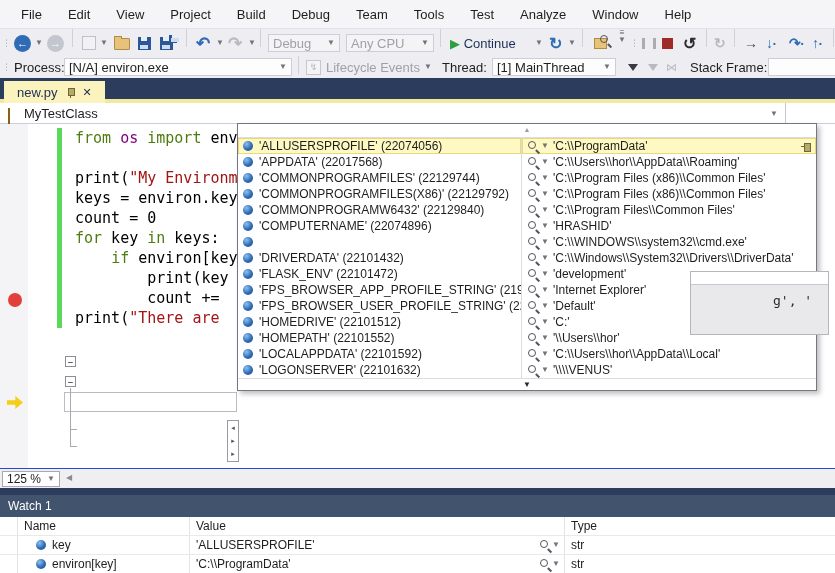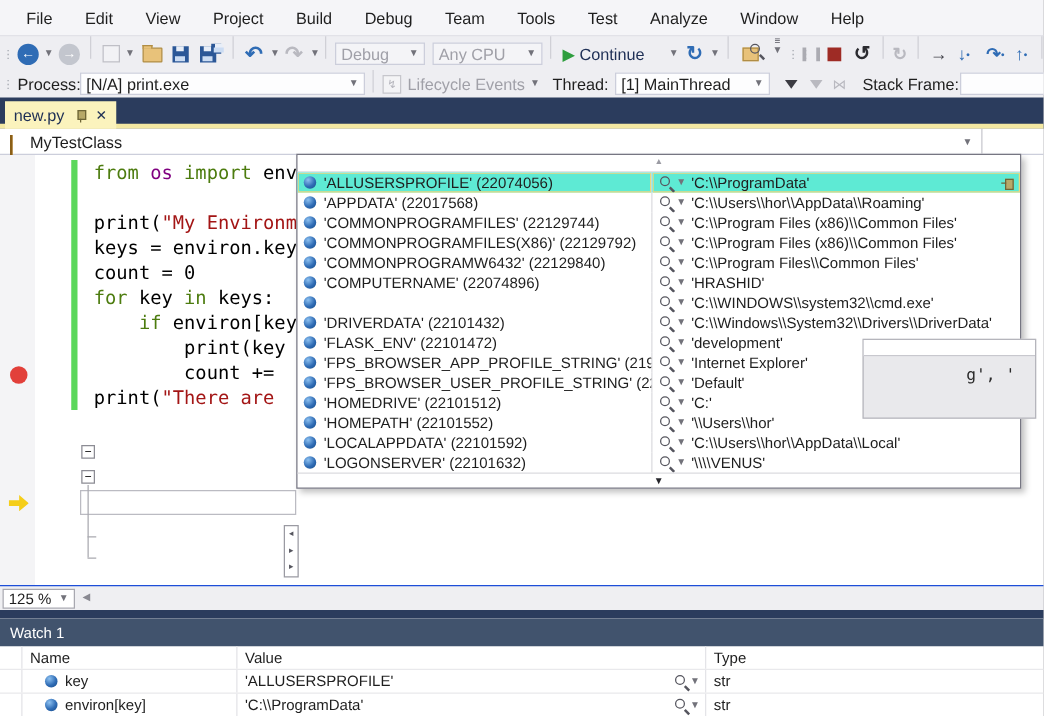--- a/index.html
+++ b/index.html
@@ -28,21 +28,21 @@
   .floppy::after{content:"";position:absolute;bottom:1px;left:2px;width:8px;height:4px;background:#CBDCF3;}
   .newproj{width:12px;height:12px;border:1px solid #BFBFC6;background:#F2F2F5;}
   .pausebars{width:8px;height:11px;border-left:3px solid #ABABB2;border-right:3px solid #ABABB2;}
   .stopsq{width:11px;height:11px;background:#9E2B25;}
   .funnel{width:0;height:0;border-left:5px solid transparent;border-right:5px solid transparent;border-top:7px solid #3A3A42;}
   .funnel.gray{border-top-color:#B9B9C0;}
   .lightbox{width:13px;height:13px;border:1px solid #C6C6CC;background:#F4F4F6;color:#B5B5BC;font-size:9px;line-height:13px;text-align:center;}
   
   .tabband{left:0;top:78px;width:835px;height:25px;background:#2B3C5D;}
   .yellowline{position:absolute;left:0;top:21px;width:835px;height:4px;background:#F3E8A2;}
-  .tab{position:absolute;left:4px;top:3px;height:22px;background:#FBF3BD;display:flex;align-items:center;padding:0 7px;color:#1E2F55;z-index:2;}
+  .tab{position:absolute;left:4px;top:3px;height:22px;background:#FBF3BD;display:flex;align-items:center;padding:0 13px;color:#1E2F55;z-index:2;}
   .pinv{position:relative;width:9px;height:11px;margin:0 7px 0 9px;}
   .pinv::before{content:"";position:absolute;left:2px;top:1px;width:5px;height:6px;background:#B7A968;border:1px solid #6E6637;}
   .pinv::after{content:"";position:absolute;left:4px;top:8px;width:1px;height:3px;background:#6E6637;}
   .navbar{left:0;top:103px;width:835px;height:21px;background:#FFFFFF;border-bottom:1px solid #CCCEDB;box-sizing:border-box;}
   .classicon{width:8px;height:8px;background:#D59B3C;border:1px solid #8A5F17;transform:rotate(45deg);}
   
   .editor{left:0;top:124px;width:835px;height:344px;background:#fff;}
   .gutter{position:absolute;left:0;top:0;width:28px;height:344px;background:#F4F4F6;}
   .bp{position:absolute;left:8px;top:169px;width:14px;height:14px;border-radius:50%;background:#E2403A;}
   .curarrow{position:absolute;left:7px;top:272px;width:16px;height:13px;background:#F5CE1A;
@@ -57,21 +57,21 @@
   .code{position:absolute;left:75px;top:4px;font:15px/20px "DejaVu Sans Mono",monospace;white-space:pre;}
   .tok-k{color:#4d7c0f;} .tok-s{color:#A31515;} .tok-m{color:#800080;} .tok-p{color:#000;}
   .minibox{position:absolute;left:227px;top:296px;width:12px;height:42px;background:#fff;border:1px solid #9A9AA2;
            box-sizing:border-box;font-size:7px;color:#55555E;text-align:center;line-height:13px;}
   
   .popup{position:absolute;left:237px;top:-1px;width:580px;height:268px;background:#fff;border:1px solid #767682;
          box-sizing:border-box;box-shadow:3px 3px 5px rgba(0,0,0,.25);z-index:5;font-size:12px;}
   .pscroll{height:13px;text-align:center;font-size:7px;line-height:12px;color:#9B9BA3;border-bottom:1px solid #DCDCE0;}
   .pscroll.bottom{border-bottom:none;border-top:1px solid #DCDCE0;color:#26262B;font-size:8px;}
   .prow{display:flex;height:16px;line-height:16px;}
-  .prow.sel .pcell{background:#5eead4;box-shadow:inset 0 0 0 1px #EAD87F;text-align:center;}
+  .prow.sel .pcell{background:#fef9c3;box-shadow:inset 0 0 0 1px #EAD87F;text-align:center;}
   .pcell{display:flex;align-items:center;box-sizing:border-box;white-space:nowrap;overflow:hidden;}
   .pcell.left{width:284px;border-right:1px solid #DCDCE0;padding-left:5px;}
   .pcell.right{flex:1;padding-left:5px;}
   .ball{width:10px;height:10px;border-radius:50%;flex:none;
         background:radial-gradient(circle at 35% 30%,#8CC0F0,#2F6CB5 55%,#174A86);}
   .mag{position:relative;width:13px;height:13px;flex:none;}
   .mag::before{content:"";position:absolute;left:1px;top:1px;width:6px;height:6px;border:1.5px solid #55555E;border-radius:50%;}
   .mag::after{content:"";position:absolute;left:9px;top:9px;width:5px;height:1.5px;background:#55555E;transform:rotate(45deg);transform-origin:left center;}
   .pinh{position:relative;width:13px;height:9px;flex:none;margin-left:auto;margin-right:3px;}
   .pinh::before{content:"";position:absolute;right:2px;top:1px;width:5px;height:7px;background:#B7A968;border:1px solid #6E6637;}
@@ -182,21 +182,21 @@
     <span class="tb glyph" style="left:766px;color:#2F6CB5;font-size:14px">↓<span style="font-size:8px;color:#2F6CB5">•</span></span>
     <span class="tb glyph" style="left:789px;color:#2F6CB5;font-size:14px">↷<span style="font-size:8px;color:#2F6CB5">•</span></span>
     <span class="tb glyph" style="left:812px;color:#2F6CB5;font-size:14px">↑<span style="font-size:8px;color:#2F6CB5">•</span></span>
     <span class="tb sep" style="left:833px"></span>
   </div>
 
   <div class="abs procbar">
     <span class="pb dots" style="left:2px">⋮⋮</span>
     <span class="pb" style="left:14px">Process:</span>
     <span class="pb combo" style="left:64px;width:228px;top:2px">
-        <span>[N/A] print.exe</span>
+        <span>[N/A] environ.exe</span>
         <span class="caret">▼</span>
       </span>
     <span class="pb sep" style="left:298px"></span>
     <span class="pb" style="left:306px">
         <span class="lightbox">↯</span>
       </span>
     <span class="pb" style="left:326px;color:#A0A0A8">Lifecycle Events</span>
     <span class="pb caret" style="left:424px">▼</span>
     <span class="pb" style="left:442px">Thread:</span>
     <span class="pb combo" style="left:492px;width:124px;top:2px">

